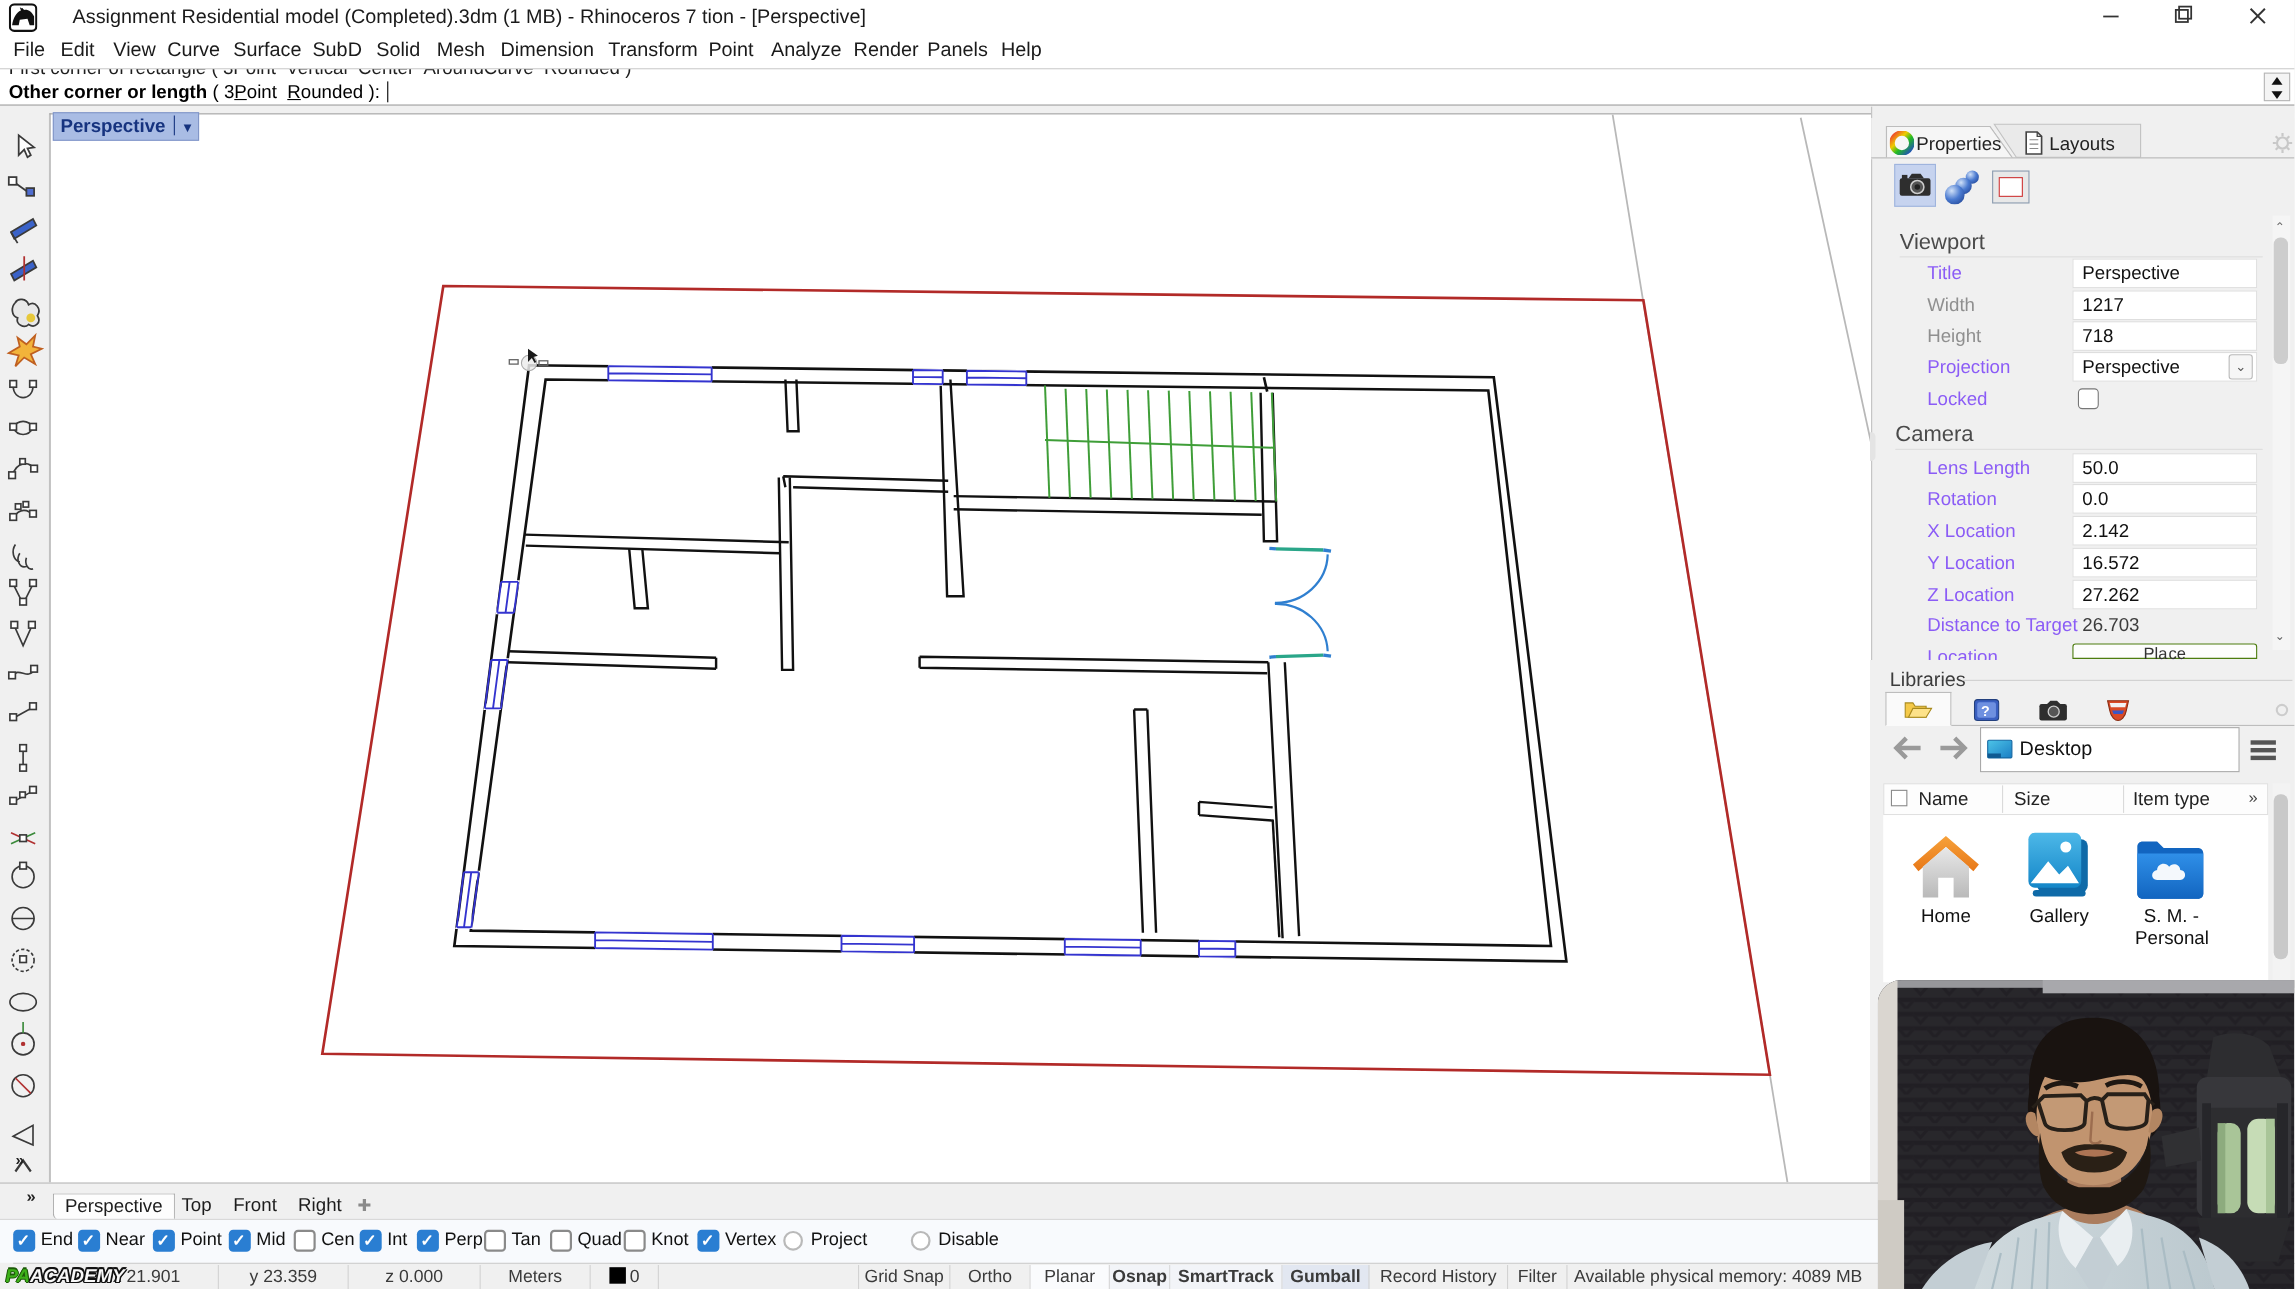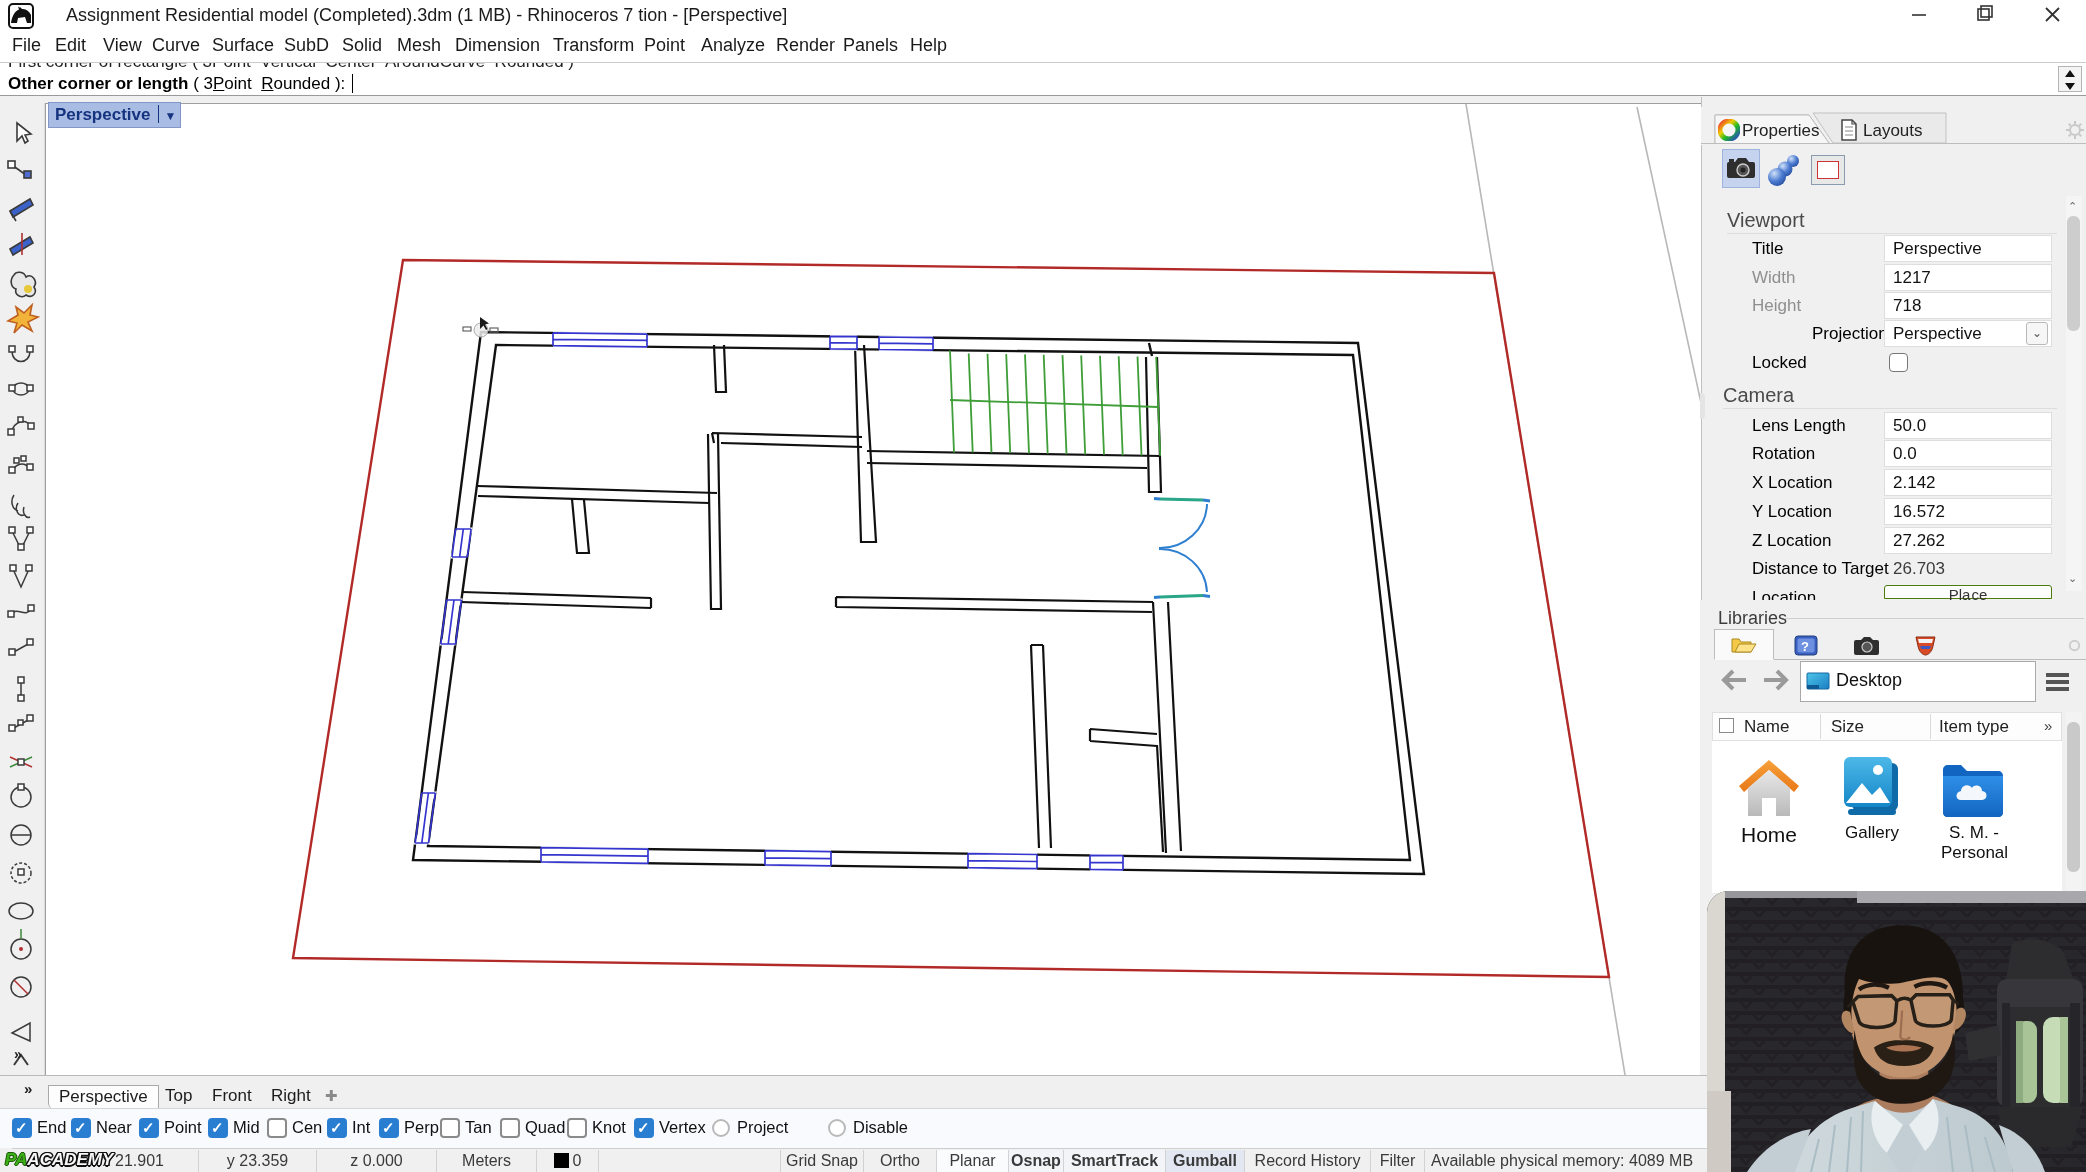--- a/index.html
+++ b/index.html
@@ -15,21 +15,21 @@
 #cmdhist { position:absolute; left:8px; top:-11px; font-size:17px; color:#1f1f1f; white-space:pre; }
 #cmdline { position:absolute; left:8px; top:11px; font-size:17px; color:#000; white-space:pre; }
 #spinner { position:absolute; right:4px; top:3px; width:24px; height:26px; border:1px solid #b5b5b5; background:#f4f4f4; font-size:9px; color:#222; text-align:center; line-height:13px;}
 #graystrip { left:0; top:97px; width:2086px; height:6px; background:#f0f0f0; }
 
 #viewport { left:45px; top:103px; width:1656px; height:972px; background:#ffffff; border-left:1px solid #9f9f9f; border-top:1px solid #9f9f9f; }
 #vplabel { left:48px; top:102px; height:26px; background:#a9bce4; border:1px solid #8296c8; color:#16337f; font-weight:bold; font-size:17px; padding:2px 4px 0 6px; }
 #vplabel .sep { display:inline-block; width:1px; height:18px; background:#16337f; margin:0 5px 0 8px; vertical-align:-3px;}
 
 #rpanel { left:1701px; top:97px; width:385px; height:978px; background:#f0f0f0; border-left:1px solid #c0c0c0; }
-.plabel { font-size:17px; color:#000000; }
+.plabel { font-size:17px; color:#8b5cf6; }
 .pval { left:1884px; width:168px; height:27px; background:#fff; border:1px solid #dedede; font-size:17px; padding:3px 0 0 8px; color:#111; }
 
 #tabsrow { left:0; top:1075px; width:2086px; height:33px; background:#f0f0f0; border-top:1px solid #b9b9b9;}
 #osnaprow { left:0; top:1108px; width:1918px; height:40px; background:#f8fafd; border-top:1px solid #d5d5d5; }
 #statusbar { left:12px; top:1148px; width:2086px; height:24px; background:#f0f0f0; border-top:1px solid #cfcfcf; font-size:16px; color:#3a3a3a;}
 .scell { position:absolute; top:1px; height:22px; line-height:22px; text-align:center; border-right:1px solid #d2d2d2;}
 .tab { position:absolute; top:9px; height:24px; font-size:17px; color:#1c1c1c; padding:1px 10px 0 10px; }
 .tabactive { background:#fdfdfd; border:1px solid #a9a9a9; border-bottom:none; border-radius:0 0 0 6px; }
 .osn { position:absolute; top:9px; font-size:16.5px; color:#111; }
 .cb { position:absolute; top:9px; width:20px; height:20px; border-radius:4px; }
@@ -318,21 +318,21 @@
 <div class="abs" style="left:1817px;top:161px;width:22px;height:18px;background:#fff;border:1.5px solid #c33;"></div>
 
 <div class="abs" style="left:1727px;top:209px;font-size:20px;color:#4a4a4a;">Viewport</div>
 <div class="abs" style="left:1727px;top:233px;width:330px;height:1px;background:#dddddd;"></div>
 <div class="abs plabel" style="left:1752px;top:239px;">Title</div>
 <div class="abs pval" style="top:235px;">Perspective</div>
 <div class="abs plabel" style="left:1752px;top:268px;color:#8f8f8f;">Width</div>
 <div class="abs pval" style="top:264px;">1217</div>
 <div class="abs plabel" style="left:1752px;top:296px;color:#8f8f8f;">Height</div>
 <div class="abs pval" style="top:292px;">718</div>
-<div class="abs plabel" style="left:1812px;top:324px;">Projection</div>
+<div class="abs plabel" style="left:1752px;top:324px;">Projection</div>
 <div class="abs pval" style="top:320px;">Perspective</div>
 <div class="abs" style="left:2026px;top:322px;width:22px;height:23px;background:#f6f6f6;border:1px solid #b9b9b9;border-radius:3px;color:#555;font-size:12px;text-align:center;line-height:21px;">⌄</div>
 <div class="abs plabel" style="left:1752px;top:353px;">Locked</div>
 <div class="abs" style="left:1889px;top:353px;width:19px;height:19px;background:#fff;border:1.5px solid #777;border-radius:4px;"></div>
 
 <div class="abs" style="left:1723px;top:384px;font-size:20px;color:#4a4a4a;">Camera</div>
 <div class="abs" style="left:1723px;top:408px;width:334px;height:1px;background:#dddddd;"></div>
 <div class="abs plabel" style="left:1752px;top:416px;">Lens Length</div>
 <div class="abs pval" style="top:412px;">50.0</div>
 <div class="abs plabel" style="left:1752px;top:444px;">Rotation</div>
@@ -420,21 +420,21 @@
         <stop offset="1" stop-color="#e87818"></stop>
       </linearGradient>
  <linearGradient id="hb" x1="0" y1="0" x2="0" y2="1">
         <stop offset="0" stop-color="#e8e8e8"></stop>
         <stop offset="1" stop-color="#b9b9b9"></stop>
       </linearGradient>
     </defs>
  <path d="M3 32 L33 6 L63 32 L58 38 L33 16 L8 38 Z" fill="url(#hr)"></path>
  <path d="M12 34 L33 16 L54 34 L54 62 L40 62 L40 44 L26 44 L26 62 L12 62 Z" fill="url(#hb)"></path>
 </svg>
-<div class="abs" style="left:1740px;top:823px;width:58px;text-align:center;font-size:21px;color:#111;">Home</div>
+<div class="abs" style="left:1740px;top:823px;width:58px;text-align:center;font-size:17px;color:#111;">Home</div>
 <svg class="abs" style="left:1838px;top:755px;" width="68" height="64" viewBox="0 0 68 64">
  <defs>
       <linearGradient id="ga" x1="0" y1="0" x2="0" y2="1">
         <stop offset="0" stop-color="#4db8e8"></stop>
         <stop offset="1" stop-color="#1486c8"></stop>
       </linearGradient>
     </defs>
  <rect x="14" y="8" width="46" height="48" rx="6" fill="#0f6aa8"></rect>
  <rect x="6" y="2" width="48" height="50" rx="6" fill="url(#ga)"></rect>
  <circle cx="40" cy="15" r="5" fill="#fff"></circle>

